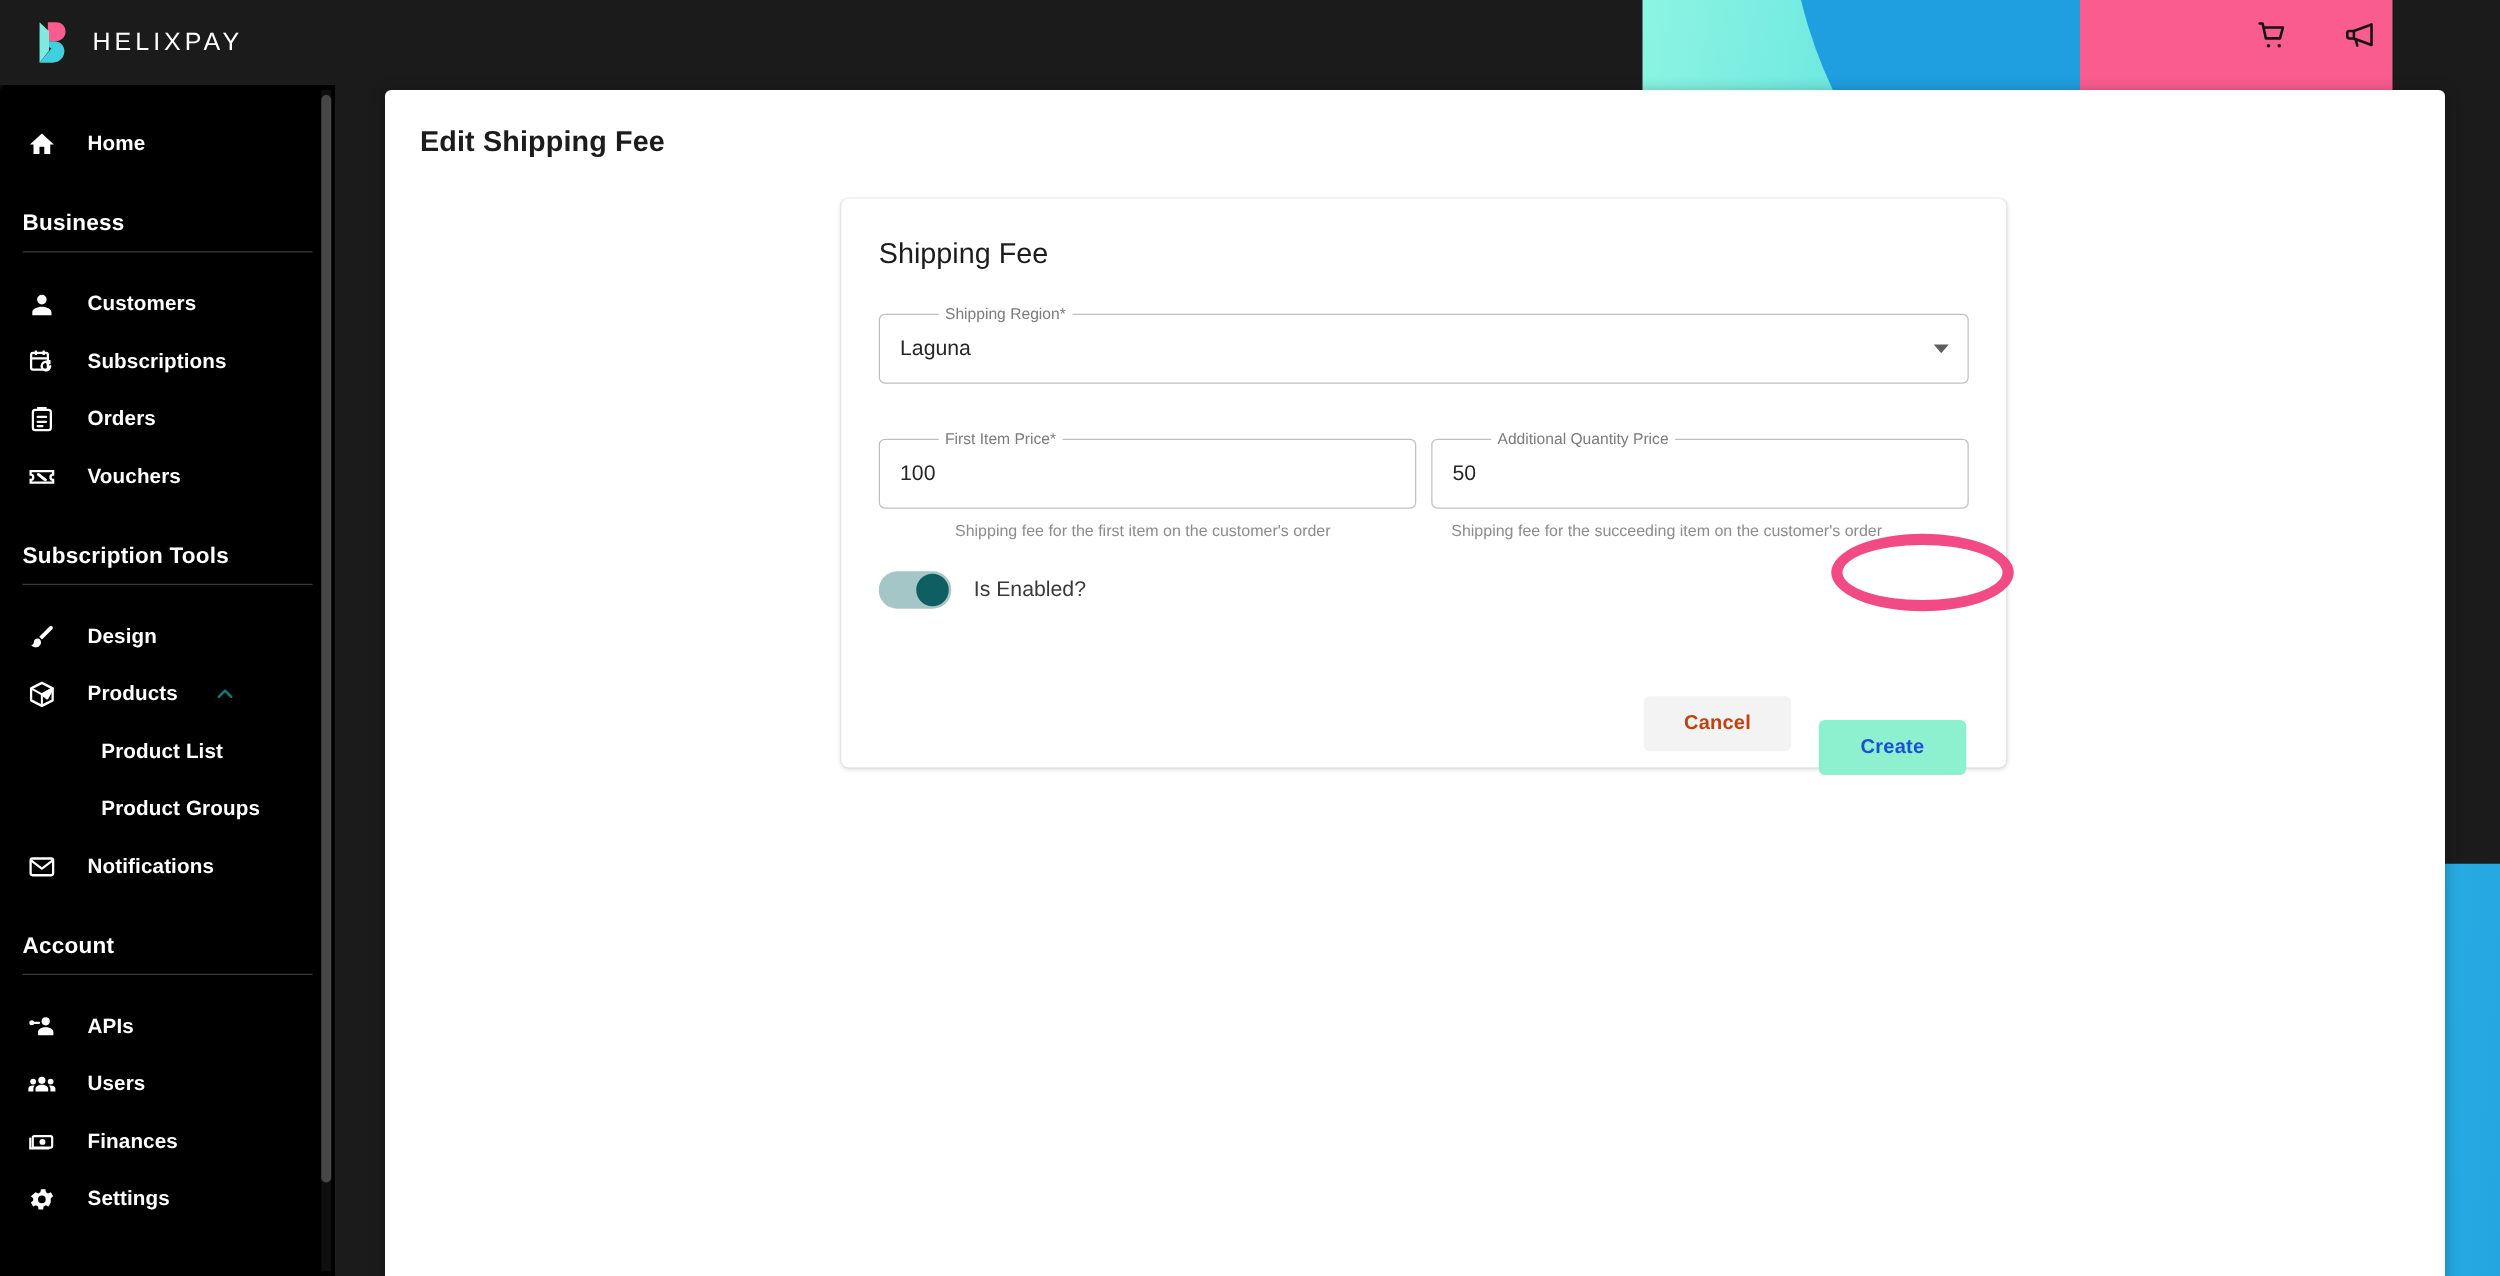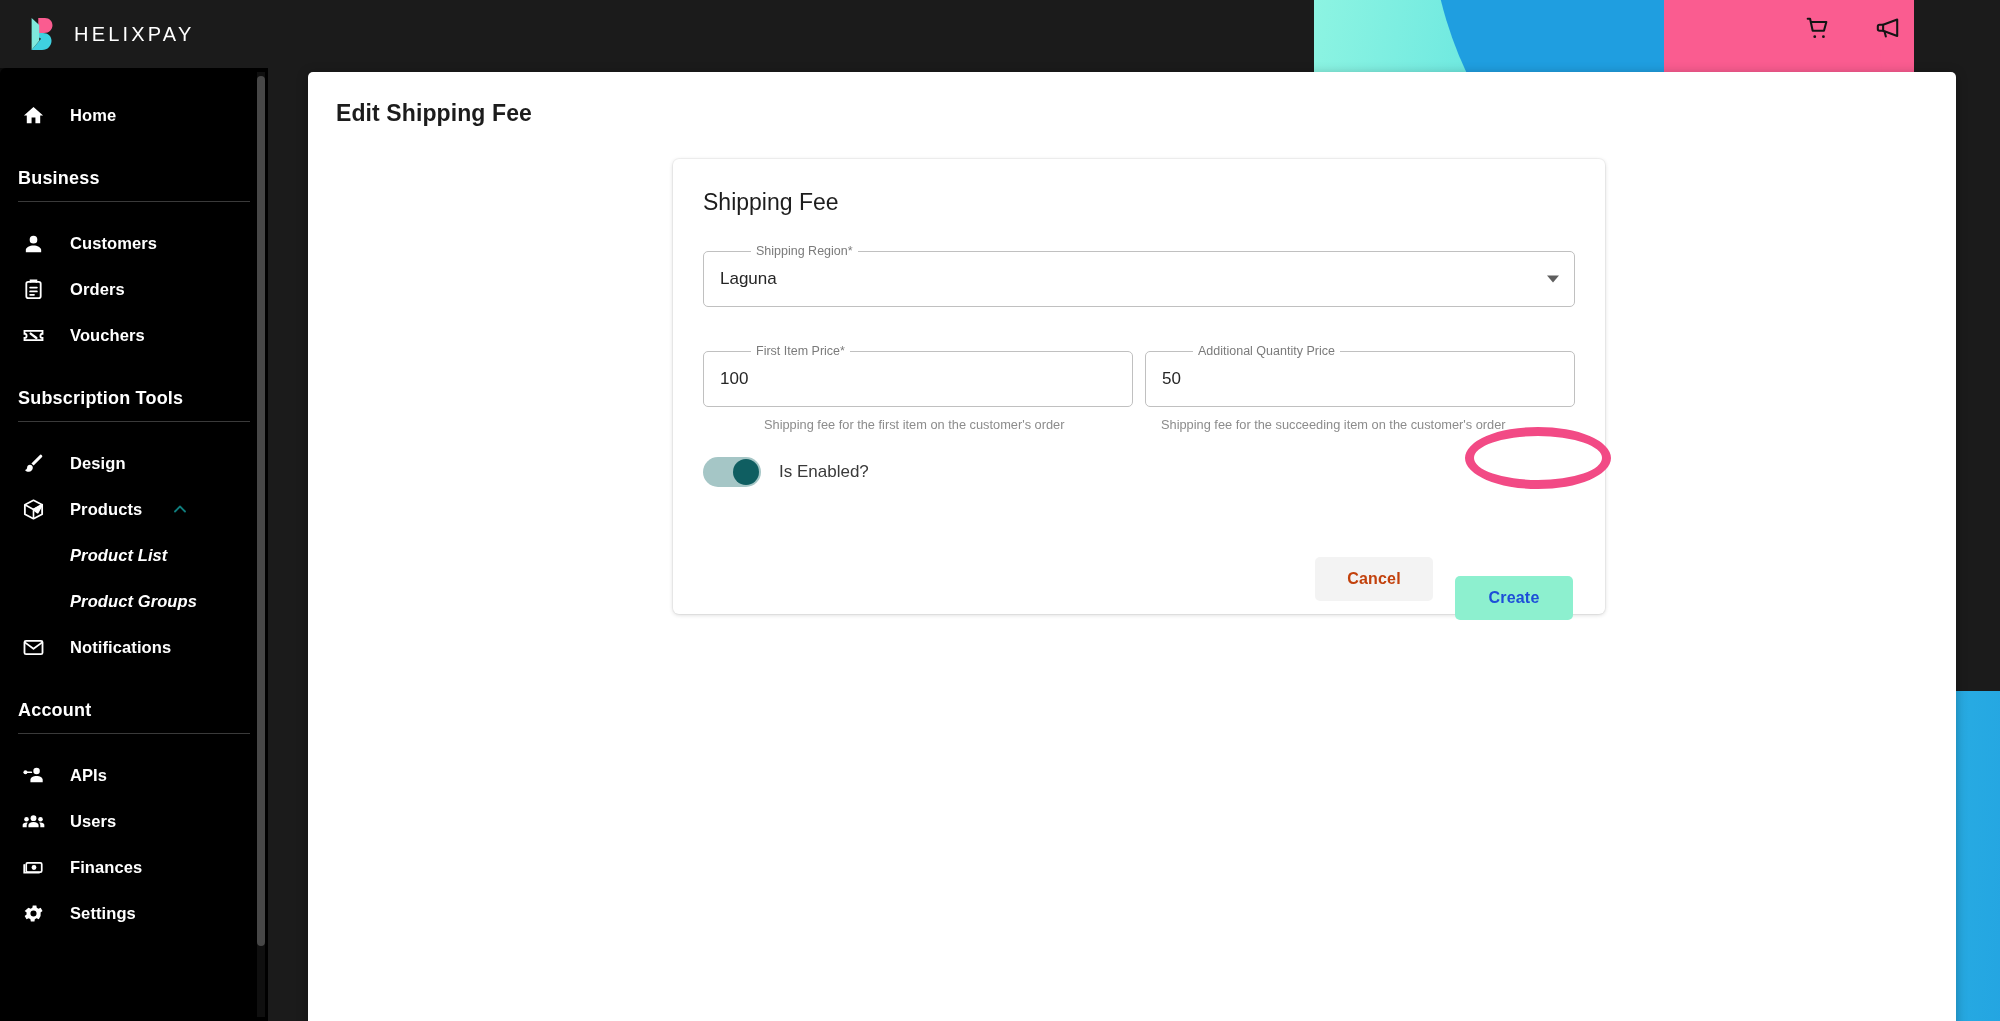--- a/index.html
+++ b/index.html
@@ -124,21 +124,21 @@
     display: flex; align-items: center; justify-content: center;
     flex: 0 0 30px;
     color: #ffffff;
   }
   .nav-item .lbl {
     color: #ffffff;
     font-size: 16.5px;
     font-weight: 700;
     letter-spacing: .1px;
   }
-  .nav-item.sub { padding-left: 18px; font-style: italic; }
+  .nav-item.sub { padding-left: 29px; }
   .nav-item.sub .ic { visibility: hidden; }
 
   .nav-section {
     padding: 30px 0 4px 18px;
   }
   .nav-section .sec-title {
     color: #ffffff;
     font-size: 18px;
     font-weight: 700;
     letter-spacing: .2px;
@@ -403,20 +403,31 @@
 
         <div class="nav-item">
           <span class="ic">
             <svg width="23" height="23" viewBox="0 0 24 24" fill="currentColor">
                 <path d="M12 12a4 4 0 1 0 0-8 4 4 0 0 0 0 8zm0 2c-4 0-8 2-8 4.5V21h16v-2.5C20 16 16 14 12 14z"></path>
               </svg>
           </span>
           <span class="lbl">Customers</span>
         </div>
 
+        <div class="nav-item">
+          <span class="ic">
+            <svg width="23" height="23" viewBox="0 0 24 24" fill="none" stroke="currentColor" stroke-width="1.9">
+              <rect x="3" y="4.5" width="14" height="14" rx="1.6"></rect>
+              <path d="M7 2.6v3.6M13.5 2.6v3.6M3 9h14"></path>
+              <path d="M19 15.5a3.6 3.6 0 1 1-1.1-2.6" stroke-linecap="round"></path>
+              <path d="M18.3 10.4v2.6h-2.6"></path>
+            </svg>
+          </span>
+          <span class="lbl">Subscriptions</span>
+        </div>
 
         <div class="nav-item">
           <span class="ic">
             <svg width="23" height="23" viewBox="0 0 24 24" fill="none" stroke="currentColor" stroke-width="1.9" stroke-linecap="round">
               <rect x="4.5" y="4" width="15" height="17" rx="2"></rect>
               <path d="M9 4V2.6h6V4"></path>
               <path d="M8.5 10h7M8.5 14h7M8.5 17.6h4"></path>
             </svg>
           </span>
           <span class="lbl">Orders</span>

